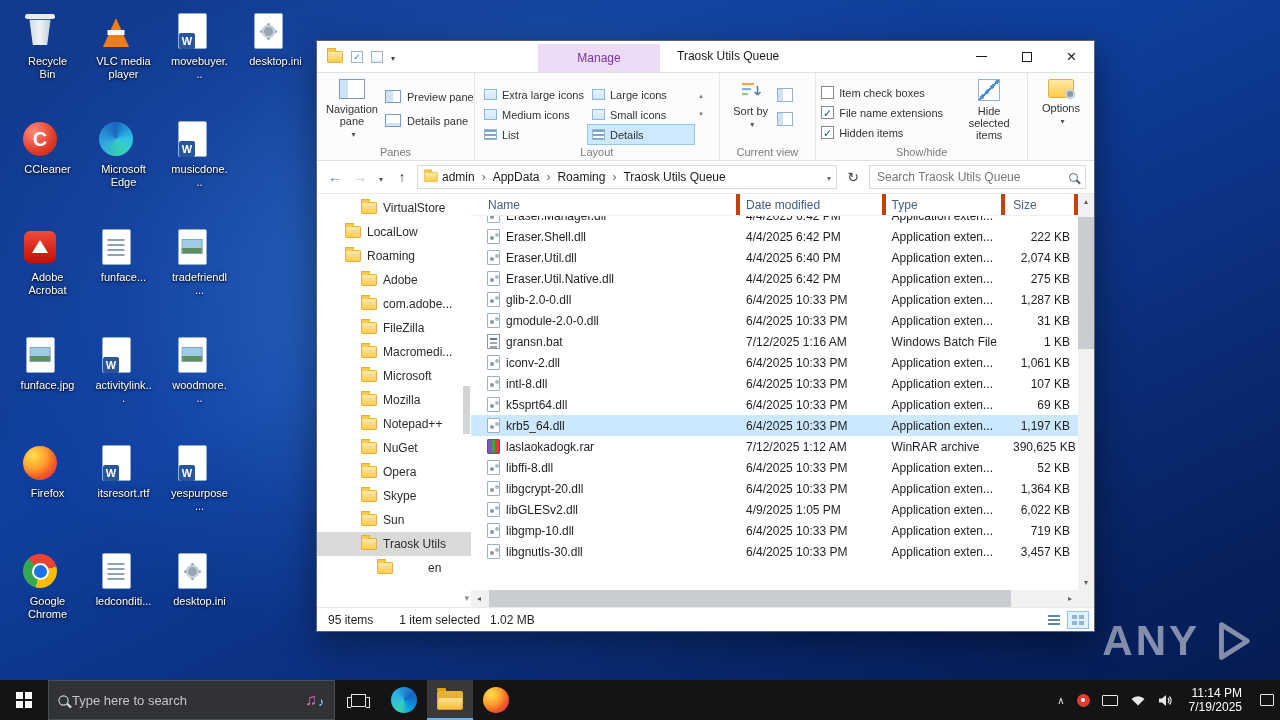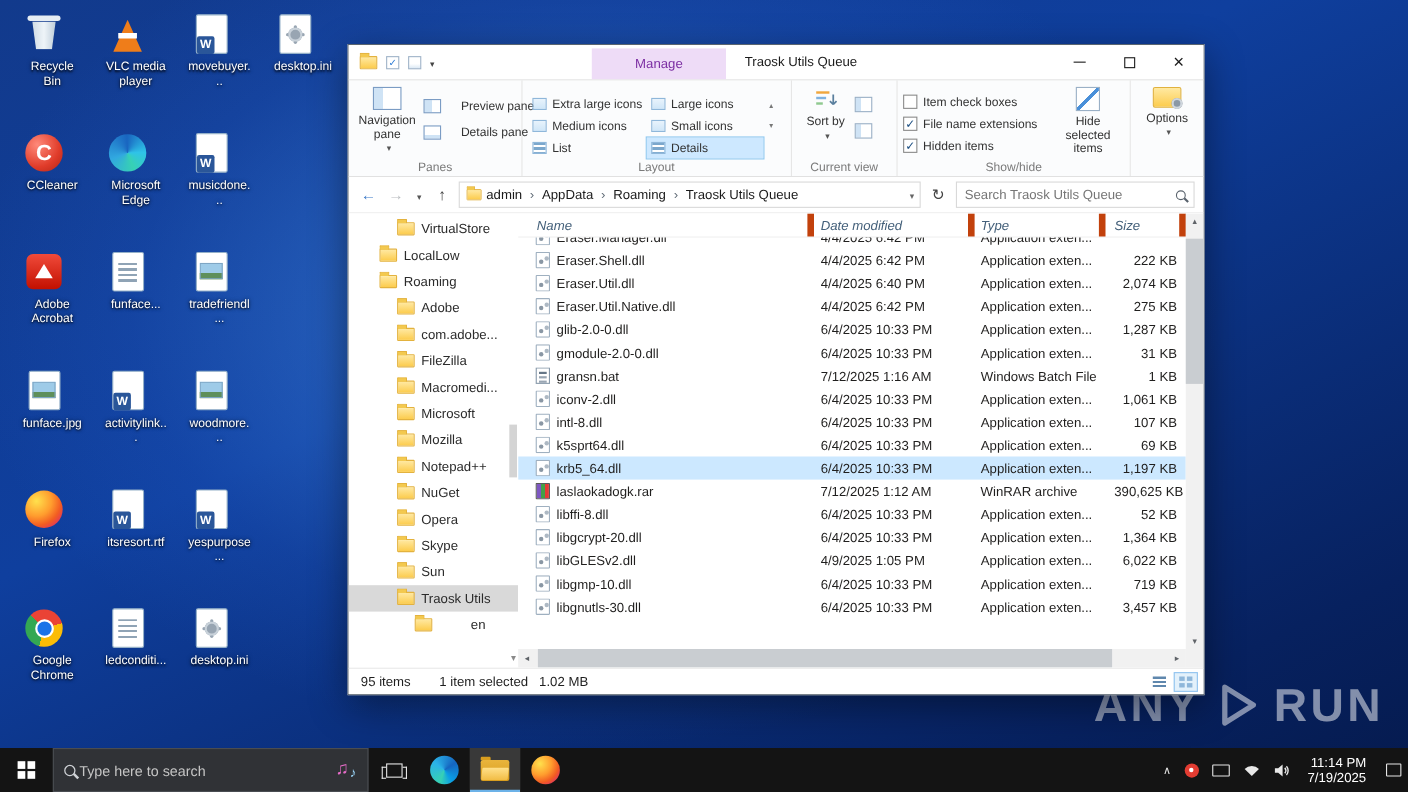--- a/index.html
+++ b/index.html
@@ -73,21 +73,21 @@
 .rgroup{position:relative;height:100%;padding:3px 5px 16px;border-right:1px solid #e6e6e6;display:flex;}
 .rgroup-label{position:absolute;bottom:2px;left:0;right:0;text-align:center;font-size:11px;color:#7a7a7a;}
 .big-btn{display:flex;flex-direction:column;align-items:center;padding:3px 4px;font-size:11px;line-height:12px;color:#333;text-align:center;}
 .bicon{margin-bottom:4px;}
 .chev{margin-left:3px;}
 .chev::before{content:"\25BE";font-size:8px;color:#555;}
 .g-panes{width:158px;}
 .g-panes .big-btn{width:64px;}
 .bicon-nav{width:26px;height:22px;border:1px solid #7b9cc4;background:linear-gradient(90deg,#cfe3f5 0 8px,#fff 8px);}
 .pane-col{display:flex;flex-direction:column;gap:9px;margin-top:13px;}
-.small-btn{display:flex;align-items:center;gap:18px;font-size:11px;color:#333;padding:1px 3px;white-space:nowrap;}
+.small-btn{display:flex;align-items:center;gap:6px;font-size:11px;color:#333;padding:1px 3px;white-space:nowrap;}
 .sicon{flex:none;}
 .sicon-preview{width:16px;height:13px;border:1px solid #7b9cc4;background:linear-gradient(90deg,#cfe3f5 0 7px,#fff 7px);}
 .sicon-details{width:16px;height:13px;border:1px solid #7b9cc4;background:linear-gradient(180deg,#fff 0 8px,#cfe3f5 8px);}
 .g-layout{width:246px;}
 .layout-grid{display:grid;grid-template-columns:106px 106px;grid-auto-rows:19px;row-gap:1px;column-gap:2px;margin-top:9px;align-content:start;}
 .layout-item{display:flex;align-items:center;gap:5px;font-size:11px;color:#333;padding:1px 4px;white-space:nowrap;overflow:hidden;}
 .layout-item.selected{background:#cde8ff;outline:1px solid #90c8f0;}
 .li-icon{width:13px;height:11px;flex:none;border:1px solid #8fb7da;background:linear-gradient(180deg,#e8f3fc,#cfe6f8);}
 .layout-item[data-icon="list"] .li-icon,
 .layout-item[data-icon="details"] .li-icon{background:repeating-linear-gradient(180deg,#7ba7cc 0 2px,#fff 2px 4px);}
@@ -143,21 +143,21 @@
 .titem[data-level="2"]{padding-left:28px;}
 .titem[data-level="3"]{padding-left:44px;}
 .titem[data-level="4"]{padding-left:60px;gap:35px;}
 .titem.selected{background:#d9d9d9;}
 .tree-thumb{position:absolute;right:1px;top:192px;width:7px;height:48px;background:#d4d4d4;}
 .tree-down{position:absolute;right:2px;bottom:3px;}
 .tree-down::before{content:"\25BE";font-size:9px;color:#8a8a8a;}
 
 .files{flex:1;position:relative;display:flex;flex-direction:column;overflow:hidden;}
 .cols{height:22px;display:flex;align-items:center;margin-right:16px;border-bottom:1px solid #f0f0f0;flex:none;}
-.col{height:100%;display:flex;align-items:center;padding:0 6px;border-right:6px solid #c2410c;font-size:12px;color:#44607a;font-style:italic;}
+.col{height:100%;display:flex;align-items:center;padding:0 6px;border-right:4px solid #c2410c;font-size:12px;color:#44607a;}
 .c-name{width:270px;padding-left:17px;}
 .c-date{width:146px;}
 .c-type{width:120px;}
 .c-size{width:73px;padding-left:8px;}
 .rows{flex:1;overflow:hidden;margin-right:16px;}
 .frow{height:21px;display:flex;align-items:center;font-size:12px;color:#201f1e;}
 .frow.clipped{margin-top:-11px;}
 .frow.selected{background:#cce8ff;}
 .f-name{width:270px;display:flex;align-items:center;gap:6px;padding-left:16px;white-space:nowrap;overflow:hidden;}
 .fi{width:13px;height:15px;position:relative;flex:none;}
@@ -330,21 +330,20 @@
         <div class="art"></div>
         <div class="dlabel">desktop.ini</div>
       </div>
     </div>
 
   <div class="watermark">
     <span>ANY</span>
     <svg class="wm-logo" width="50" height="50" viewBox="0 0 52 52">
       <path d="M14 9 L41 26 L14 43 Z" fill="none" stroke="rgba(255,255,255,.5)" stroke-width="5" stroke-linejoin="round"></path>
     </svg>
-    <span>RUN</span>
   </div>
 
   <div class="window">
 
     <div class="titlebar">
       <div class="qat">
         <span class="folder"></span>
         <span class="qat-check"></span>
         <span class="qat-new"></span>
         <span class="qat-chev"></span>

